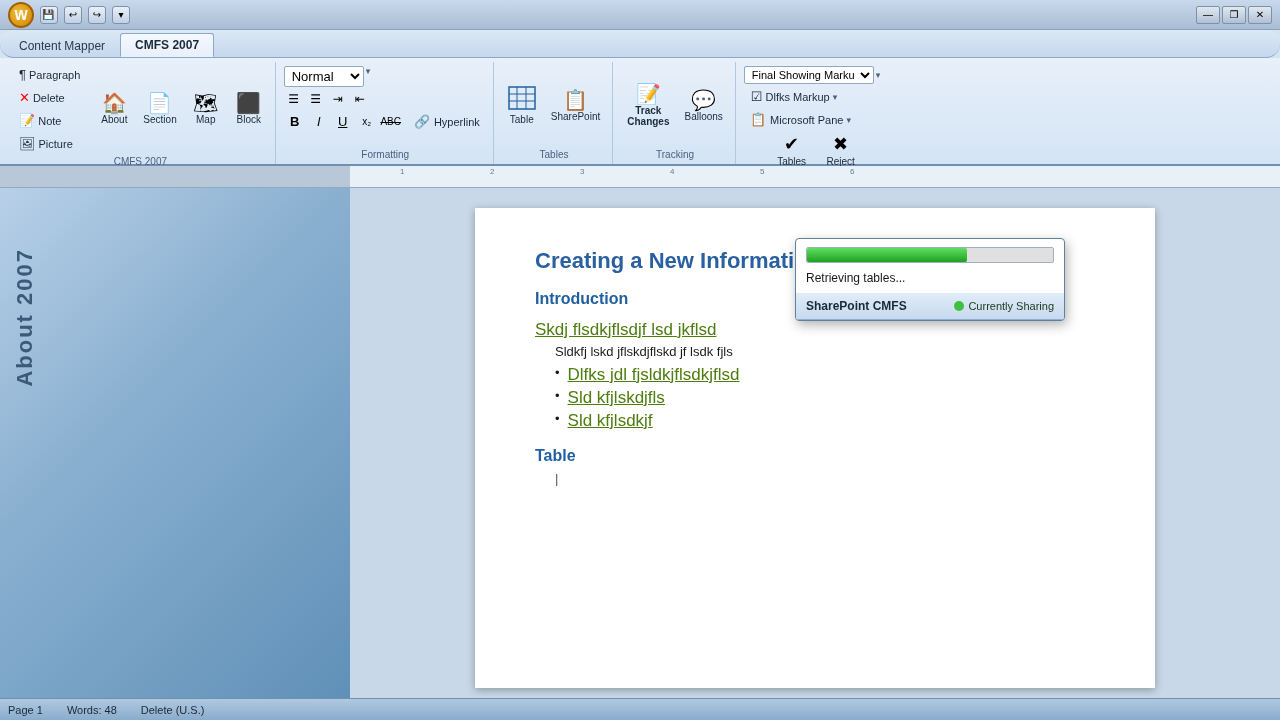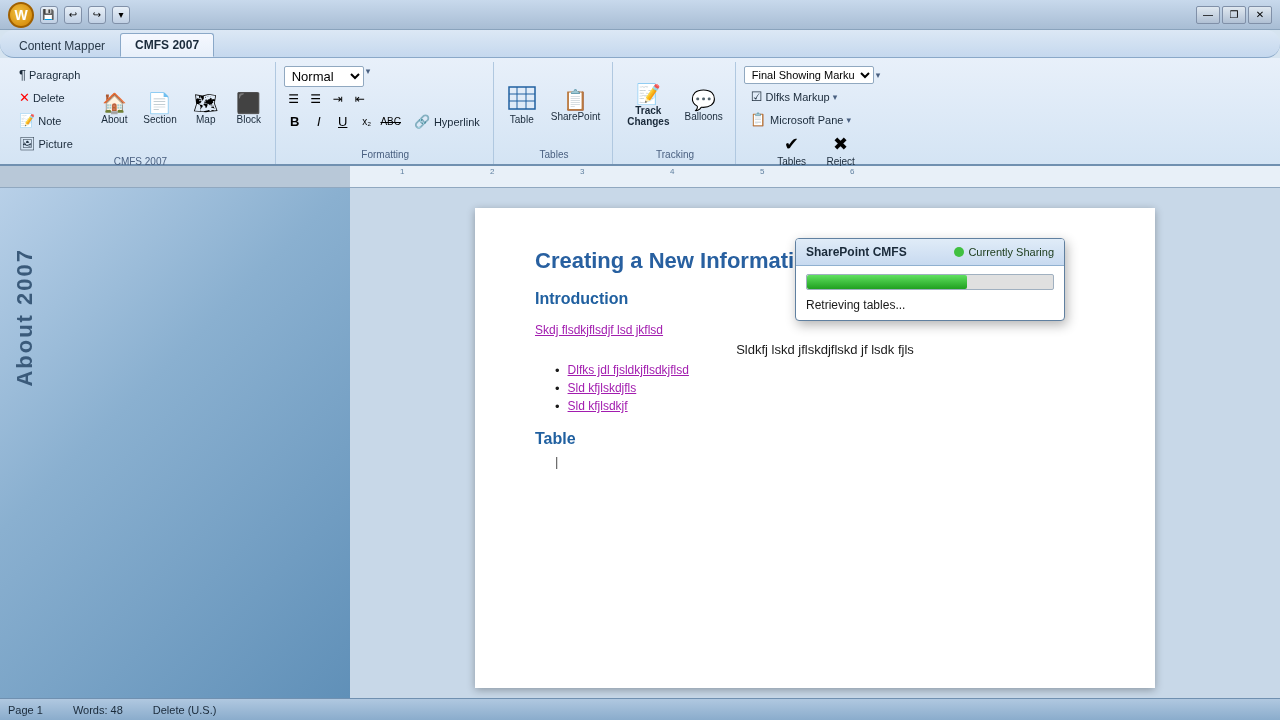--- a/index.html
+++ b/index.html
@@ -201,23 +201,23 @@
       margin-bottom: 16px;
     }
     .doc-heading {
       font-size: 16px;
       color: #2060a0;
       font-weight: bold;
       margin-bottom: 8px;
     }
     .doc-text { font-size: 13px; color: #1a1a1a; margin-bottom: 6px; }
     .doc-link {
-      color: #a21caf;
+      color: #4d7c0f;
       text-decoration: underline;
-      font-size: 12px;
+      font-size: 17px;
     }
     .doc-bullet { display: flex; gap: 8px; margin: 3px 0 3px 20px; font-size: 13px; }
     .doc-bullet-dot { color: #1a1a1a; }
     .doc-table-heading { font-size: 16px; color: #2060a0; font-weight: bold; margin-top: 16px; margin-bottom: 6px; }
 
     
     #popup {
       position: absolute;
       top: 30px;
       left: 320px;
@@ -259,21 +259,21 @@
     
     #statusbar {
       height: 22px;
       background: linear-gradient(to bottom, #b0c8e0, #8aaccc);
       border-top: 1px solid #7090b0;
       display: flex;
       align-items: center;
       padding: 0 8px;
       font-size: 11px;
       color: #1a2a3a;
-      gap: 30px;
+      gap: 24px;
     }
 
     
     .strikethrough { text-decoration: line-through; }
 
     
     .dropdown-arrow { font-size: 9px; color: #4a6080; }
 
     
     .fmt-row1 { display: flex; gap: 2px; margin-bottom: 1px; }
@@ -512,21 +512,21 @@
       </div>
 
       <div>
         <div class="doc-heading">Introduction</div>
       </div>
 
       <div style="margin-top:12px;">
         <div style="margin-bottom:4px;">
           <a class="doc-link" href="#">Skdj flsdkjflsdjf lsd jkflsd</a>
         </div>
-        <div class="doc-text" style="margin-left:20px;text-align:center;">Sldkfj lskd jflskdjflskd jf lsdk fjls</div>
+        <div class="doc-text" style="margin-left:20px;">Sldkfj lskd jflskdjflskd jf lsdk fjls</div>
         <div style="margin-top:6px;">
           <div class="doc-bullet">
             <span class="doc-bullet-dot">•</span>
             <a class="doc-link" href="#">Dlfks jdl fjsldkjflsdkjflsd</a>
           </div>
           <div class="doc-bullet">
             <span class="doc-bullet-dot">•</span>
             <a class="doc-link" href="#">Sld kfjlskdjfls</a>
           </div>
           <div class="doc-bullet">
@@ -535,33 +535,33 @@
           </div>
         </div>
       </div>
 
       <div style="margin-top:12px;">
         <div class="doc-table-heading">Table</div>
         <div style="margin-left:20px;margin-top:6px;font-size:13px;color:#555;">|</div>
       </div>
 
       <div id="popup">
+        <div id="popup-body">
+          <div id="progress-bar-bg">
+            <div id="progress-bar-fill" style="width:65%;"></div>
+          </div>
+          <div id="popup-status-text">Retrieving tables...</div>
+        </div>
         <div id="popup-header">
           <span id="popup-title">SharePoint CMFS</span>
           <div id="popup-status">
             <div class="status-dot"></div>
             <span>Currently Sharing</span>
           </div>
         </div>
-        <div id="popup-body">
-          <div id="progress-bar-bg">
-            <div id="progress-bar-fill" style="width:65%;"></div>
-          </div>
-          <div id="popup-status-text">Retrieving tables...</div>
-        </div>
       </div>
 
     </div>
   </div>
 
 </div>
 
 <div id="statusbar">
   <span>Page 1</span>
   <span>Words: 48</span>

